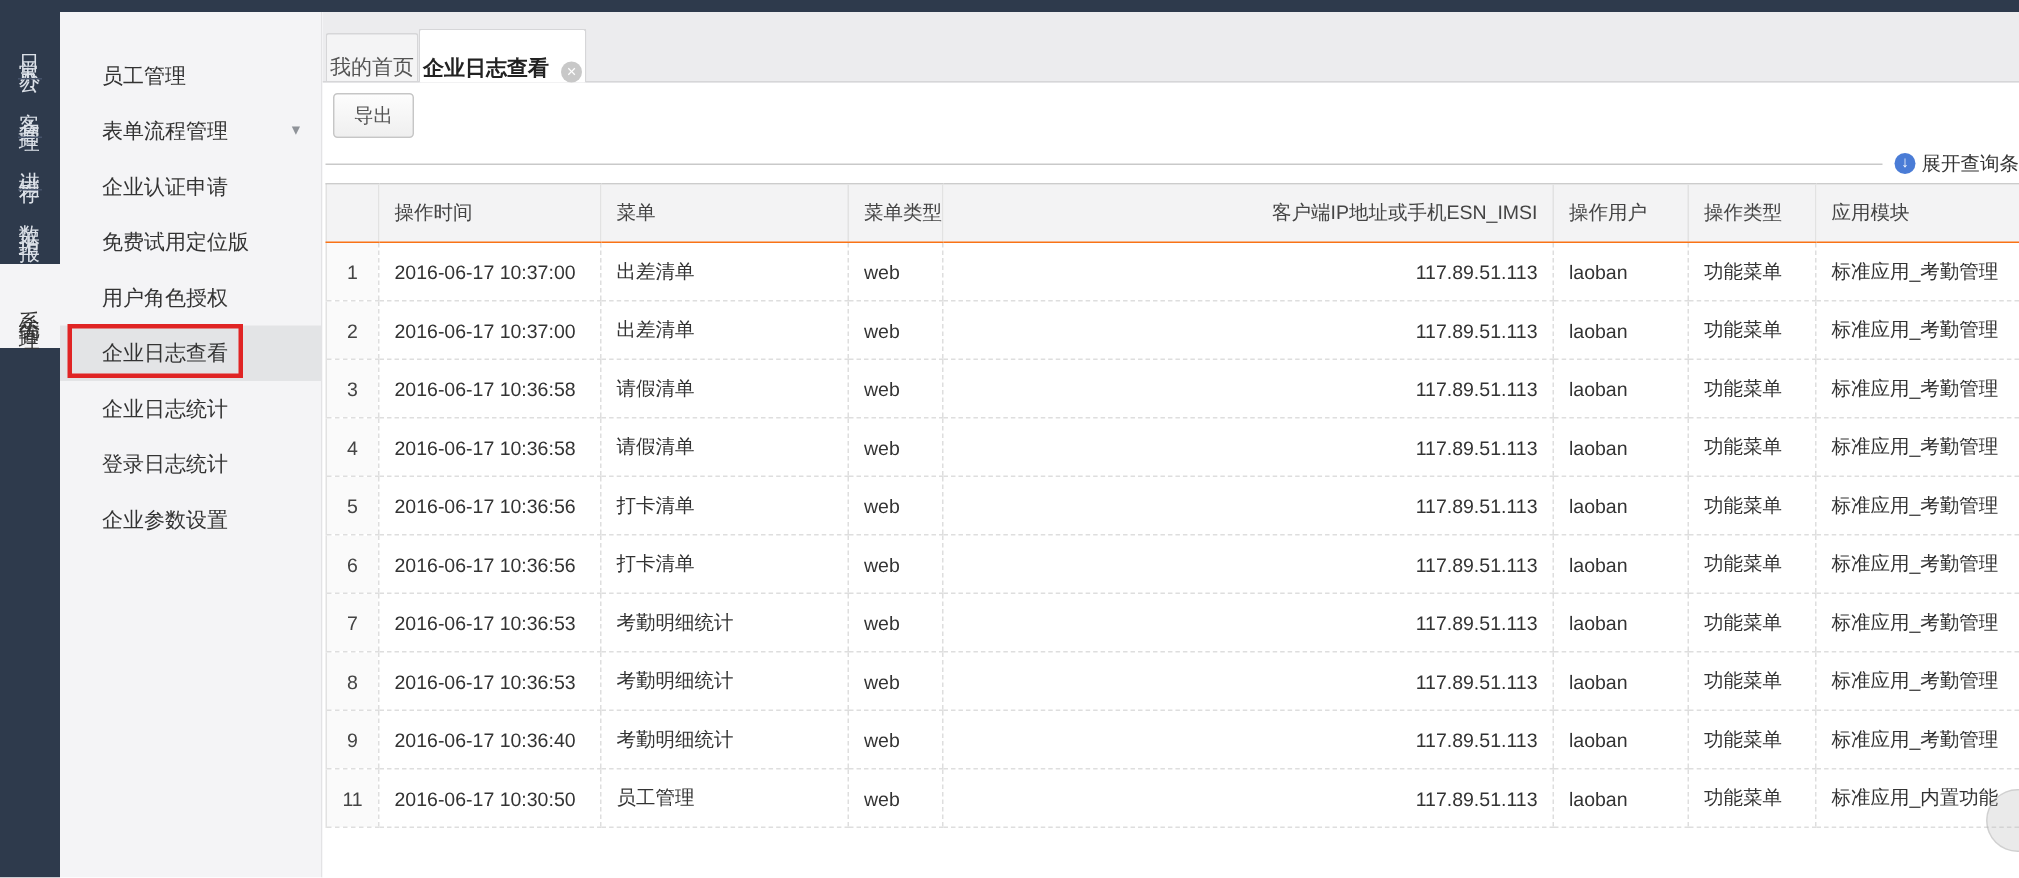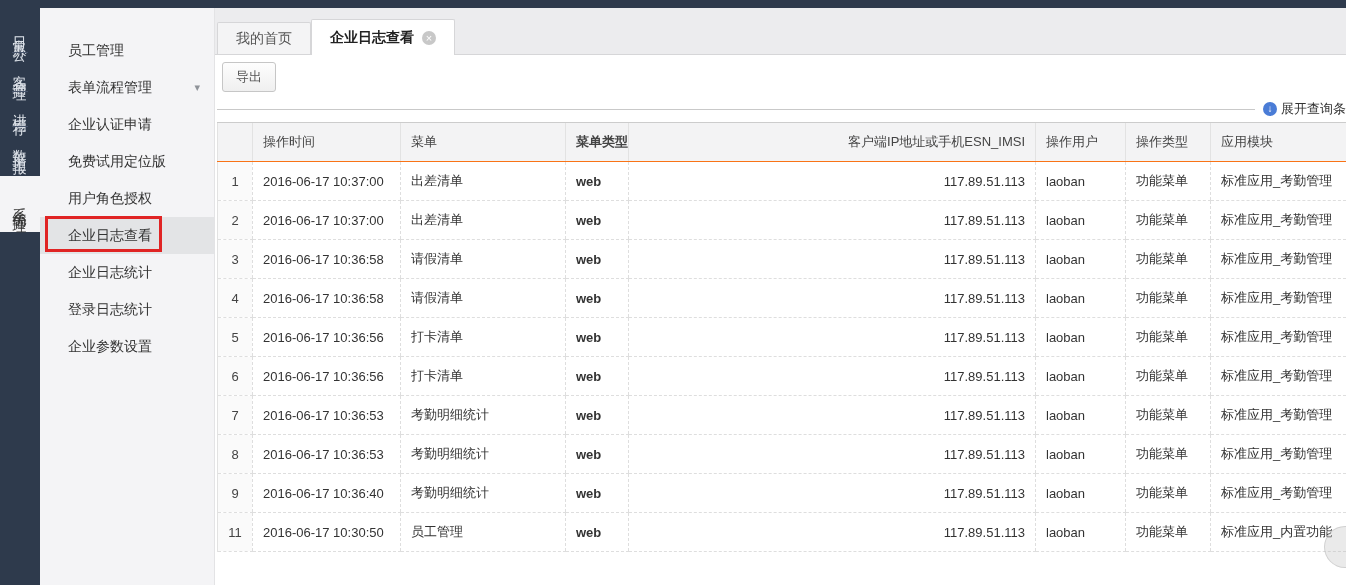--- a/index.html
+++ b/index.html
@@ -31,21 +31,21 @@
   .sarrow { float:right; margin-right:14px; color:#8f9399; font-size:11px; }
   .annotation { position:absolute; left:5px; top:-1px; width:117px; height:36px;
     border:3px solid #e02424; pointer-events:none; }
 
   
   .content { flex:1; background:#fff; min-width:0; position:relative; overflow:hidden;
     display:flex; flex-direction:column; }
 
   .tab-bar { height:47px; flex:0 0 47px; background:#ececee;
     border-bottom:1px solid #d6d6d8; display:flex; align-items:flex-end; padding-left:2px; }
-  .tab { height:32px; padding:0 18px; display:flex; align-items:center; gap:8px;
+  .tab { height:32px; padding:0 2px; display:flex; align-items:flex-end; gap:8px;
     font-size:14px; color:#555; background:#f4f4f5; border:1px solid #d6d6d8;
     border-bottom:none; cursor:pointer; border-radius:2px 2px 0 0; }
   .tab.active { height:36px; background:#fff; color:#222; font-weight:bold;
     margin-bottom:-1px; }
   .tab-close { width:14px; height:14px; border-radius:50%; background:#c8c8c8;
     color:#fff; font-size:11px; line-height:14px; text-align:center;
     font-weight:normal; cursor:pointer; }
 
   .toolbar { padding:7px 18px 0 7px; }
   .btn { display:inline-block; font-size:13px; color:#555; padding:5px 13px;
@@ -64,21 +64,21 @@
   th { background:#f3f3f4; color:#444; font-weight:normal; text-align:left;
     padding:10px 10px; border-top:1px solid #cccccc; border-bottom:1px solid #f97316;
     border-left:1px solid #e2e2e2; white-space:nowrap; overflow:hidden; }
   td { color:#333; padding:10px 10px; border-bottom:1px dashed #dedede;
     border-left:1px dashed #dedede; white-space:nowrap; overflow:hidden; }
   th:first-child, td:first-child { border-left:1px solid #e2e2e2; }
   td:first-child { background:#fafafa; text-align:center; padding:10px 4px; color:#444; }
   th:nth-child(1), td:nth-child(1) { width:35px; }
   th:nth-child(2), td:nth-child(2) { width:148px; }
   th:nth-child(3), td:nth-child(3) { width:165px; }
-  th:nth-child(4), td:nth-child(4) { width:63px;font-weight:bold; }
+  th:nth-child(4), td:nth-child(4) { width:63px; }
   th:nth-child(5), td:nth-child(5) { width:407px;text-align:right; }
   th:nth-child(6), td:nth-child(6) { width:90px; }
   th:nth-child(7), td:nth-child(7) { width:85px; }
 
   .float-circle { position:absolute; right:-20px; top:518px; width:42px; height:42px;
     border-radius:50%; background:rgba(185,185,185,0.30);
     border:1px solid rgba(160,160,160,0.35); }
 </style>
 </head>
 <body>

